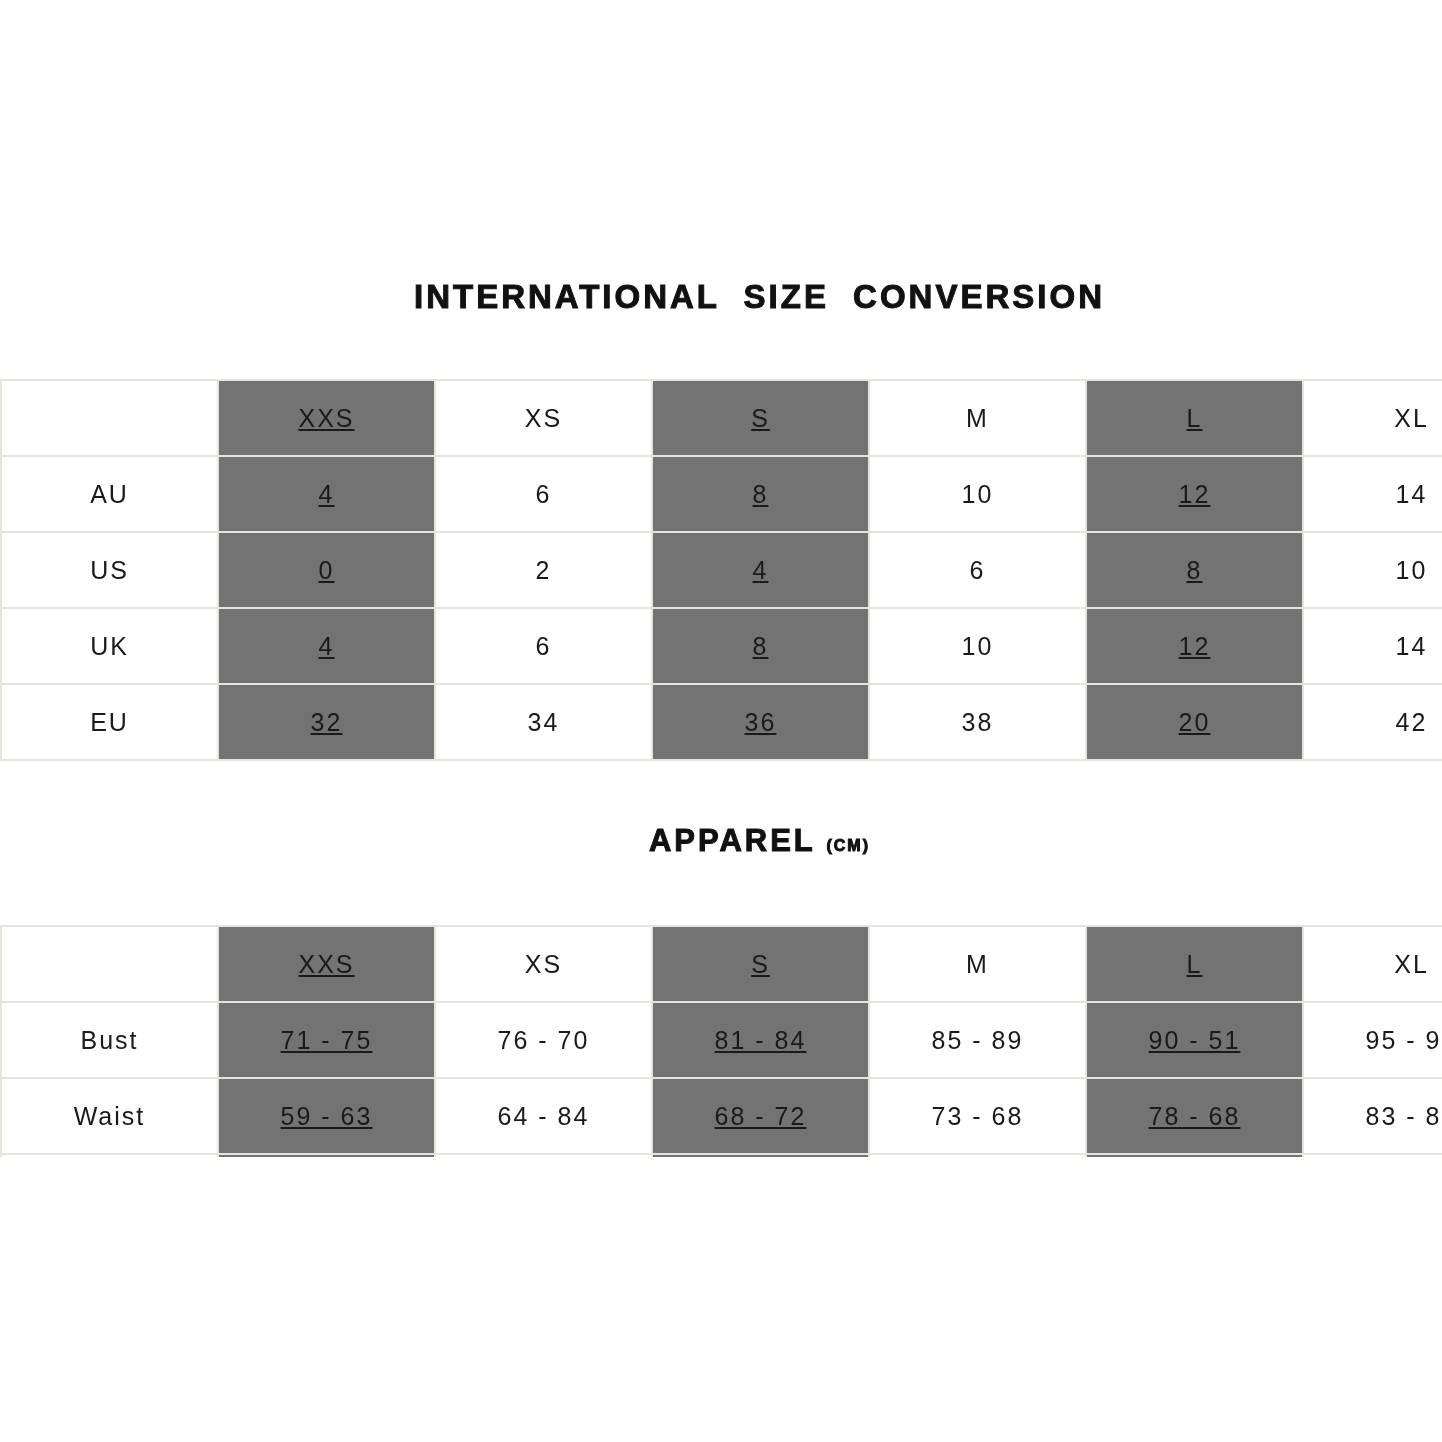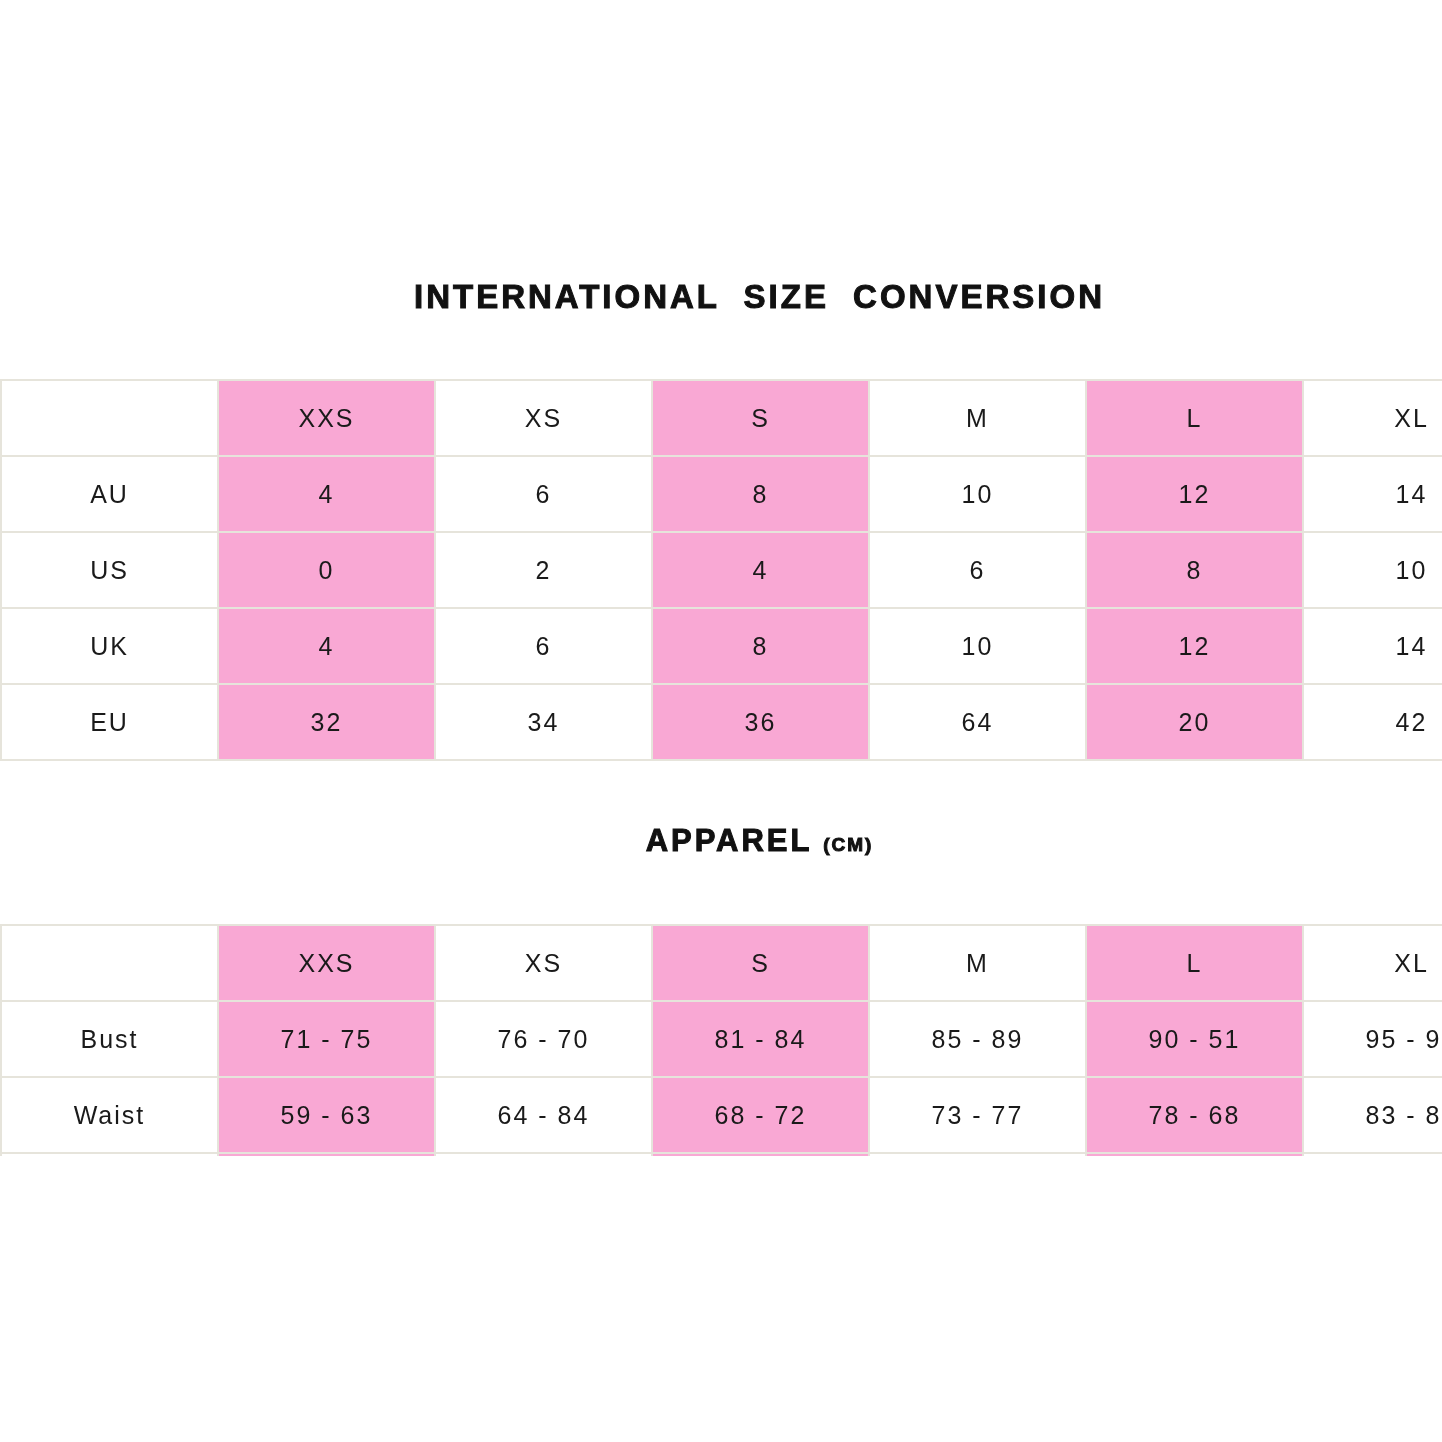--- a/index.html
+++ b/index.html
@@ -29,21 +29,21 @@
     line-height: 40px;
     color: #111111;
     font-weight: 700;
     -webkit-text-stroke: 1px #111111;
   }
   .section-title .main {
     font-size: 31px;
     letter-spacing: 3px;
   }
   .section-title .unit {
-    font-size: 19px;
+    font-size: 16px;
     letter-spacing: 2px;
     margin-left: 4px;
   }
   table {
     width: 1519px;
     table-layout: fixed;
     border-collapse: collapse;
   }
   .size-table { margin-top: 62px; }
   .apparel-clip {
@@ -57,21 +57,21 @@
     text-align: center;
     vertical-align: middle;
     font-size: 25px;
     letter-spacing: 2px;
     color: #1a1a1a;
     background: #ffffff;
     overflow: hidden;
     white-space: nowrap;
   }
   
-  td:nth-child(2), td:nth-child(4), td:nth-child(6) { background: #f9a8d4; }
+  td:nth-child(2), td:nth-child(4), td:nth-child(6) { background: #737373; text-decoration: underline; }
 </style>
 </head>
 <body>
 
 <div class="content">
 
   <h1 class="page-title">INTERNATIONAL SIZE CONVERSION</h1>
 
   <table class="size-table">
     <colgroup>
@@ -118,21 +118,21 @@
         <td>8</td>
         <td>10</td>
         <td>12</td>
         <td>14</td>
       </tr>
       <tr>
         <td>EU</td>
         <td>32</td>
         <td>34</td>
         <td>36</td>
-        <td>64</td>
+        <td>38</td>
         <td>20</td>
         <td>42</td>
       </tr>
     </tbody>
   </table>
 
   <h2 class="section-title">
     <span class="main">APPAREL</span>
     <span class="unit">(CM)</span>
   </h2>
@@ -165,21 +165,21 @@
           <td>81 - 84</td>
           <td>85 - 89</td>
           <td>90 - 51</td>
           <td>95 - 99</td>
         </tr>
         <tr>
           <td>Waist</td>
           <td>59 - 63</td>
           <td>64 - 84</td>
           <td>68 - 72</td>
-          <td>73 - 77</td>
+          <td>73 - 68</td>
           <td>78 - 68</td>
           <td>83 - 87</td>
         </tr>
         <tr>
           <td></td>
           <td></td>
           <td></td>
           <td></td>
           <td></td>
           <td></td>

